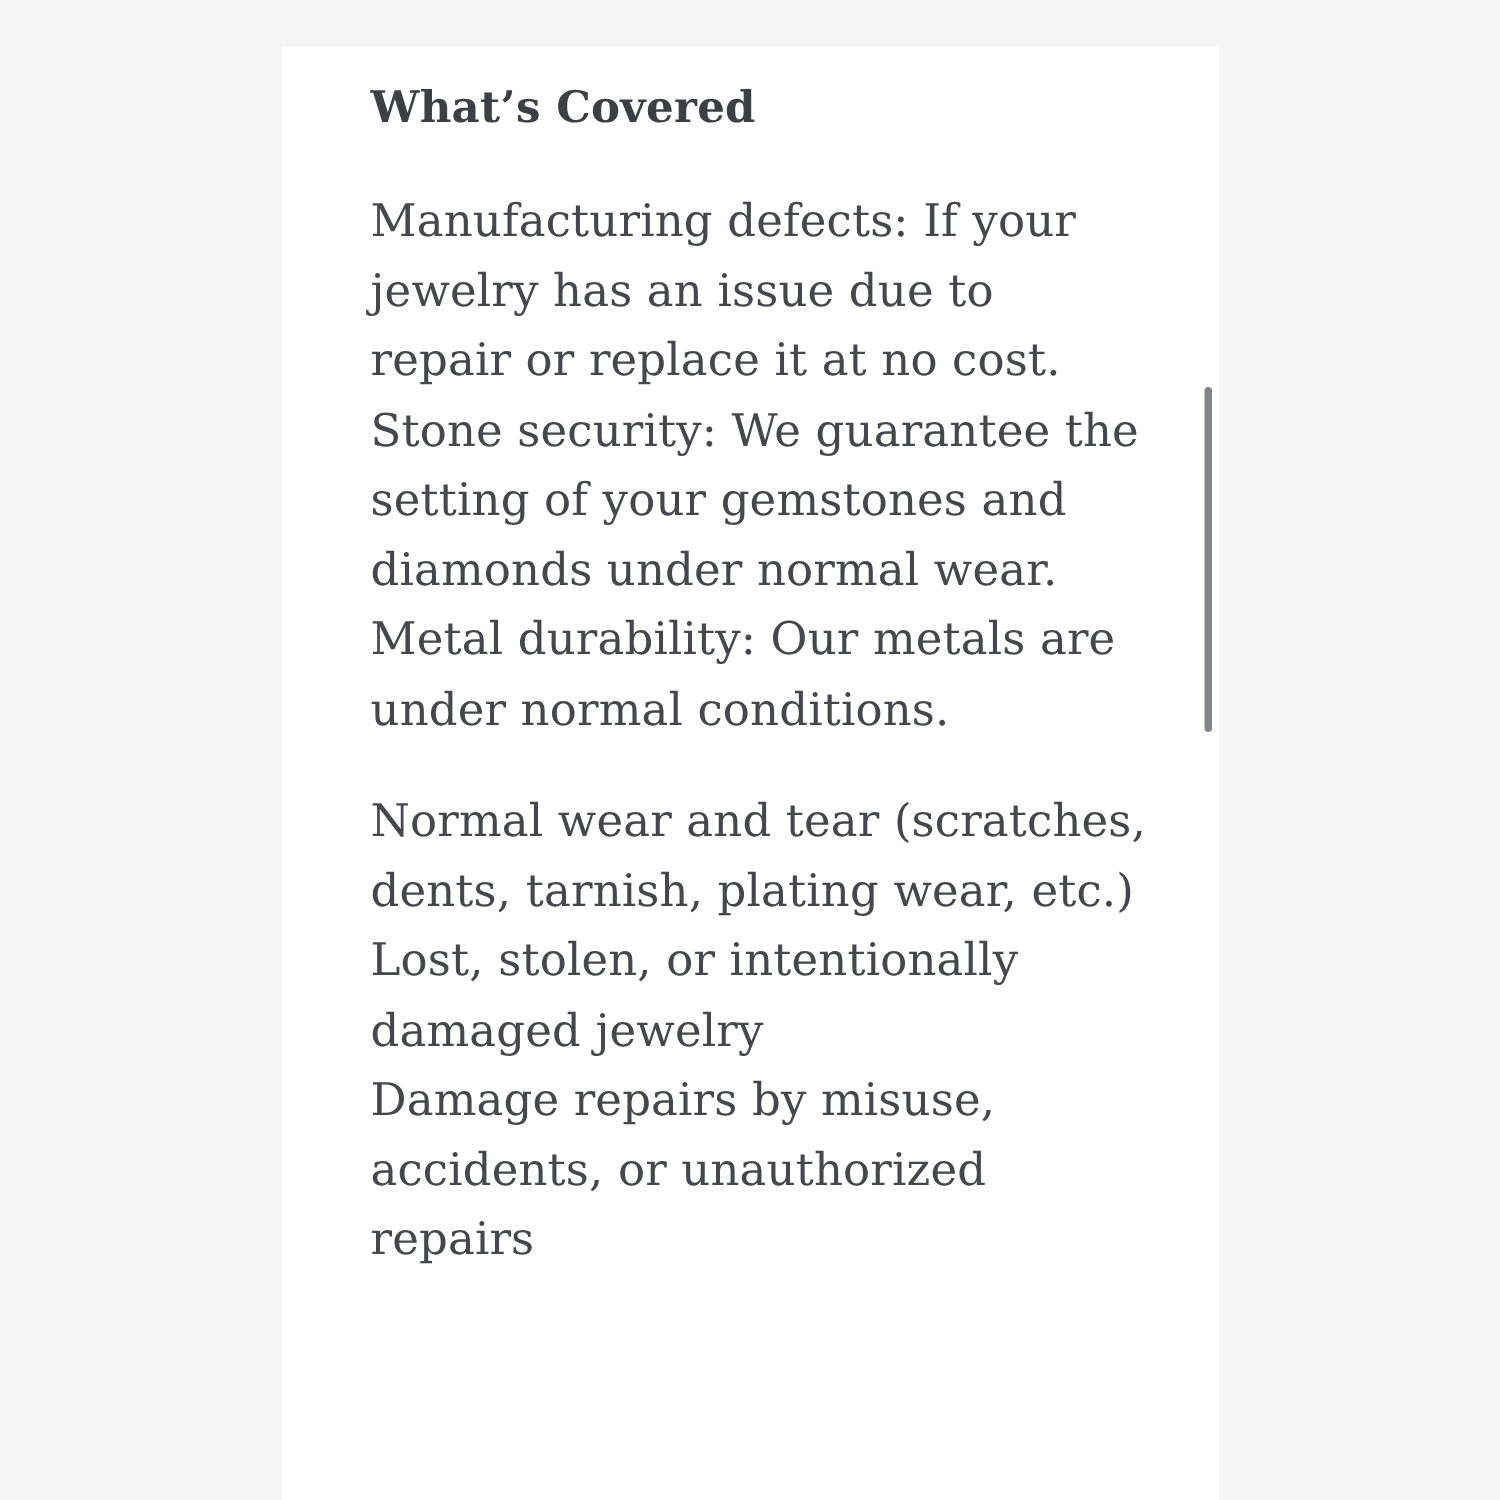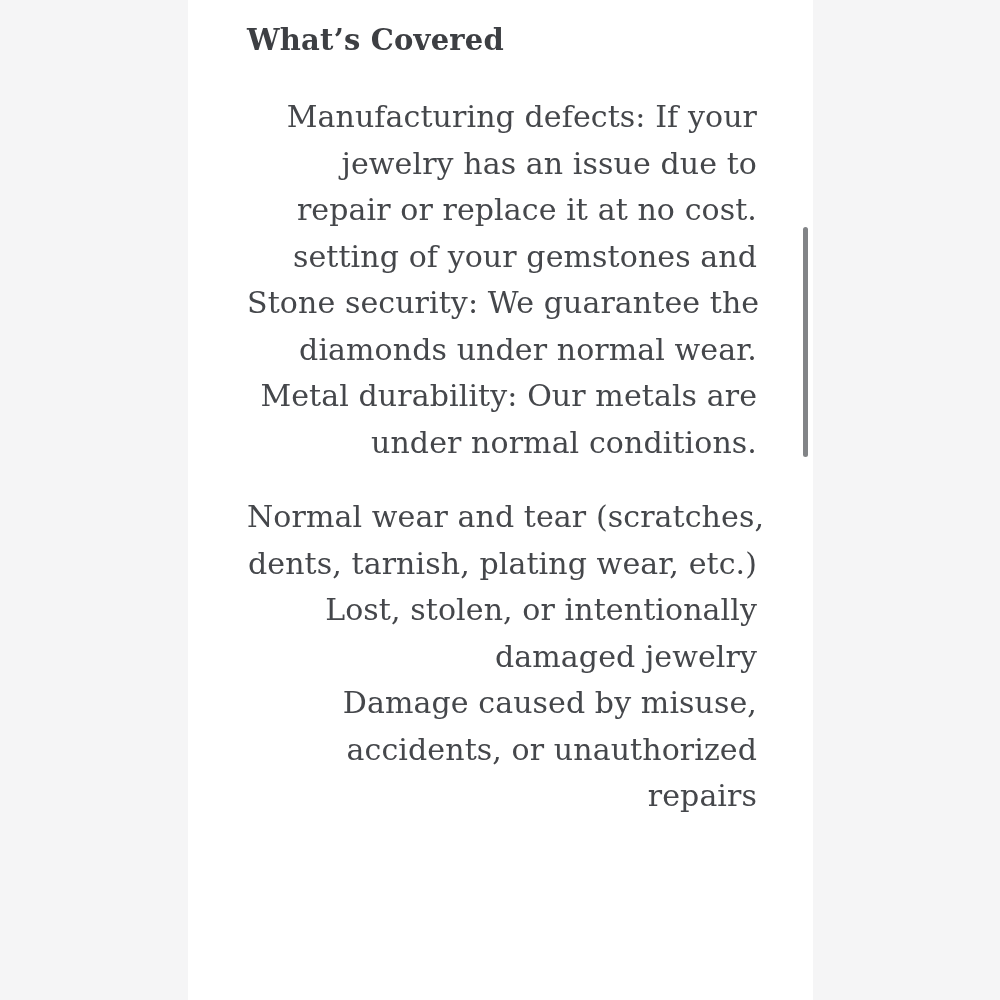--- a/index.html
+++ b/index.html
@@ -8,20 +8,21 @@
     width: 1000px;
     height: 1000px;
     overflow: hidden;
     background: #f5f5f6;
     font-family: "DejaVu Serif", "Liberation Serif", serif;
   }
   .page {
     position: relative;
     width: 1000px;
     height: 904px;
+    margin-top: 31px;
   }
   .card {
     position: relative;
     margin-left: 188px;
     width: 625px;
     height: 1000px;
     background: #ffffff;
     box-sizing: border-box;
     padding: 20px 56px 0 59px;
   }
@@ -31,21 +32,20 @@
     line-height: 40px;
     font-weight: 700;
     color: #3d3f43;
     letter-spacing: 0.2px;
   }
   .section + .section {
     margin-top: 28px;
   }
   .para {
     margin: 0;
-    text-align: right;
   }
   .para .line {
     font-size: 30px;
     line-height: 46.5px;
     color: #45474b;
     letter-spacing: 0.1px;
     white-space: nowrap;
   }
   .scrollbar-thumb {
     position: absolute;
@@ -62,35 +62,35 @@
 
 <div class="page">
   <main class="card">
 
     <section class="section">
       <h3>What’s Covered</h3>
       <div class="para">
         <div class="line">Manufacturing defects: If your</div>
         <div class="line">jewelry has an issue due to</div>
         <div class="line">repair or replace it at no cost.</div>
+        <div class="line">Stone security: We guarantee the</div>
         <div class="line">setting of your gemstones and</div>
-        <div class="line">Stone security: We guarantee the</div>
         <div class="line">diamonds under normal wear.</div>
         <div class="line">Metal durability: Our metals are</div>
         <div class="line">under normal conditions.</div>
       </div>
     </section>
 
     <section class="section">
       <div class="para">
         <div class="line">Normal wear and tear (scratches,</div>
         <div class="line">dents, tarnish, plating wear, etc.)</div>
         <div class="line">Lost, stolen, or intentionally</div>
         <div class="line">damaged jewelry</div>
-        <div class="line">Damage caused by misuse,</div>
+        <div class="line">Damage repairs by misuse,</div>
         <div class="line">accidents, or unauthorized</div>
         <div class="line">repairs</div>
       </div>
     </section>
 
     <div class="scrollbar-thumb"></div>
   </main>
 </div>
 
 </body></html>

